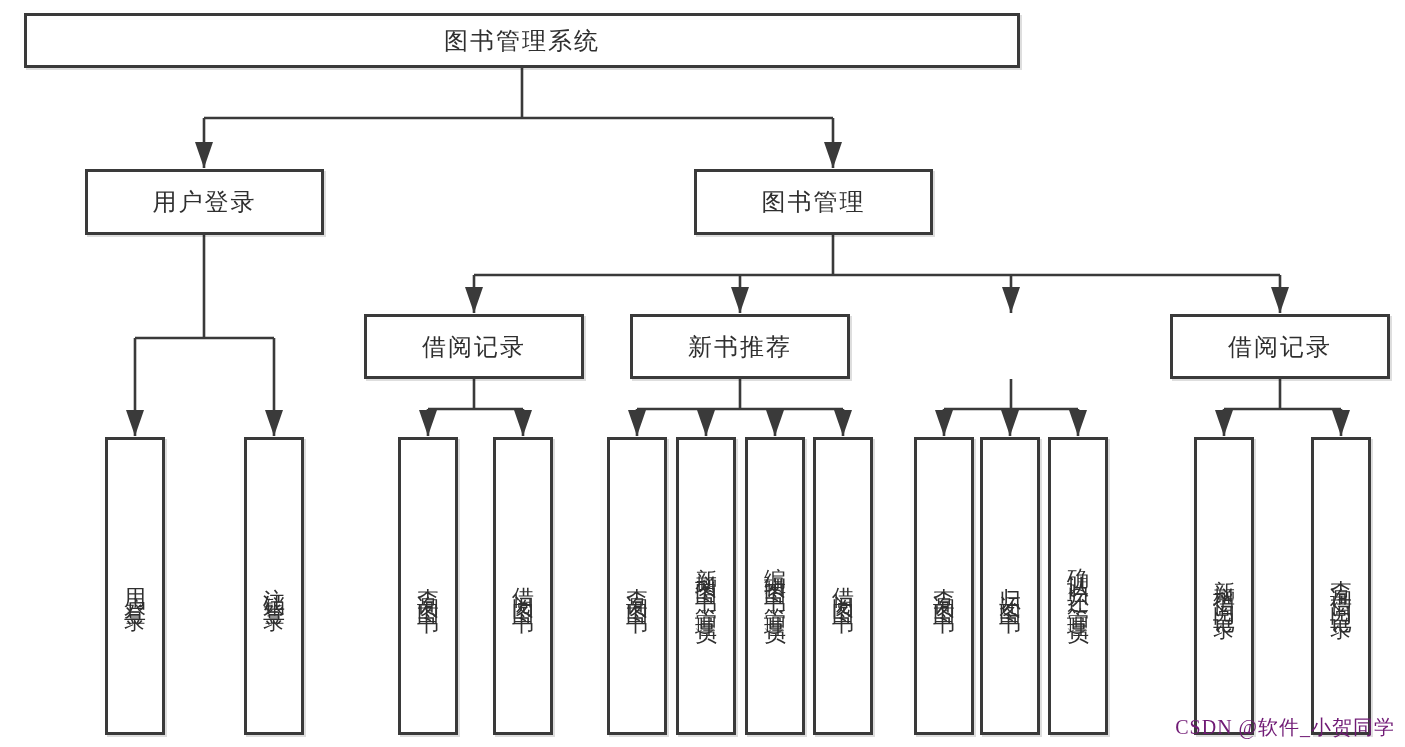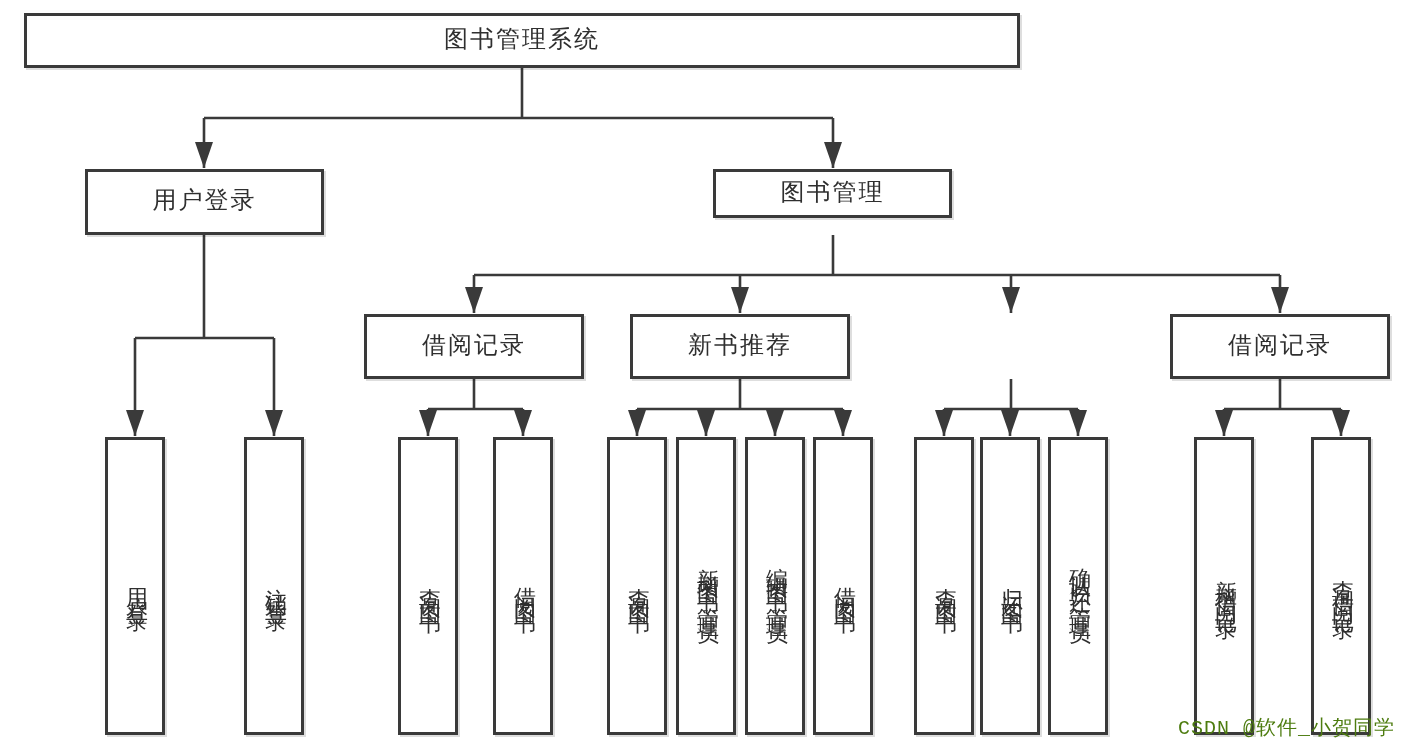--- a/index.html
+++ b/index.html
@@ -5,21 +5,21 @@
   html, body {
     margin: 0;
     padding: 0;
     background: #ffffff;
   }
   .canvas {
     position: relative;
     width: 1405px;
     height: 747px;
     background: #ffffff;
-    font-family: Liberation Mono, monospace;
+    font-family: Liberation Serif, serif;
     overflow: hidden;
   }
   .connectors {
     position: absolute;
     left: 0;
     top: 0;
     width: 1405px;
     height: 747px;
     pointer-events: none;
   }
@@ -46,21 +46,21 @@
     font-size: 22px;
     letter-spacing: 8px;
     line-height: 1;
   }
   .watermark {
     position: absolute;
     right: 10px;
     bottom: 6px;
     font-size: 20px;
     letter-spacing: 1px;
-    color: #4d7c0f;
+    color: #701a75;
     z-index: 5;
     white-space: nowrap;
   }
 </style>
 </head>
 <body>
 
 <div class="canvas">
 
   <svg class="connectors" viewBox="0 0 1405 747">
@@ -111,21 +111,21 @@
     </g>
   </svg>
 
   <div class="node node-h" style="left:24px;top:13px;width:996px;height:55px">
     <span class="lbl">图书管理系统</span>
   </div>
 
   <div class="node node-h" style="left:85px;top:169px;width:239px;height:66px">
     <span class="lbl">用户登录</span>
   </div>
-  <div class="node node-h" style="left:713px;top:169px;width:239px;height:49px">
+  <div class="node node-h" style="left:694px;top:169px;width:239px;height:66px">
     <span class="lbl">图书管理</span>
   </div>
 
   <div class="node node-h" style="left:364px;top:314px;width:220px;height:65px">
     <span class="lbl">借阅记录</span>
   </div>
   <div class="node node-h" style="left:630px;top:314px;width:220px;height:65px">
     <span class="lbl">新书推荐</span>
   </div>
   <div class="node node-h" style="left:1170px;top:314px;width:220px;height:65px">

